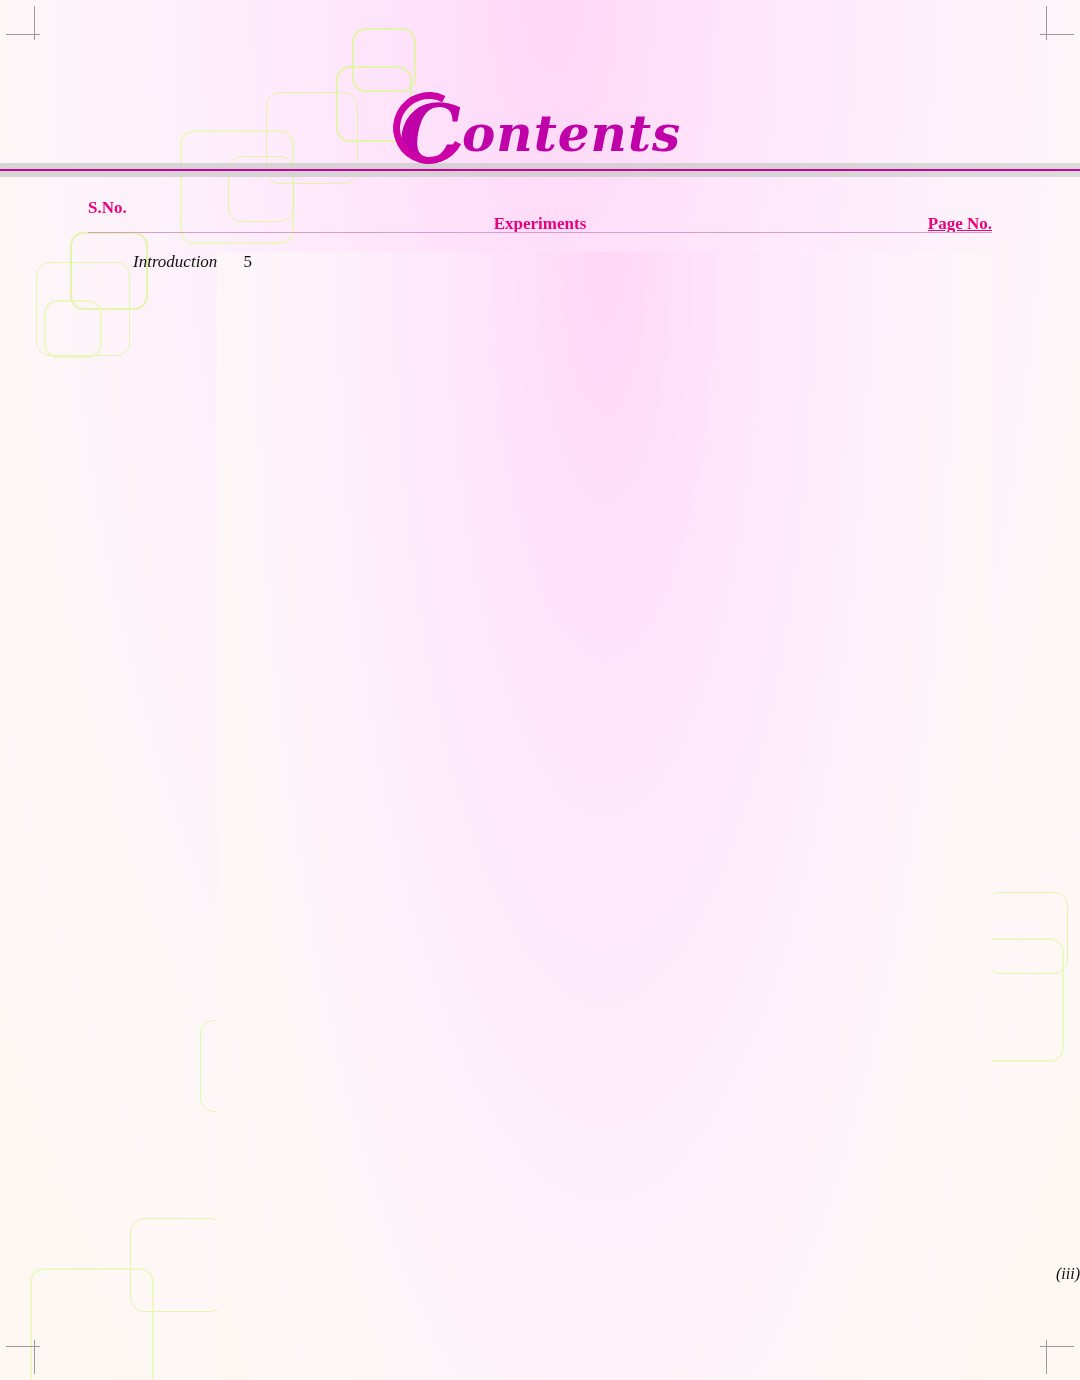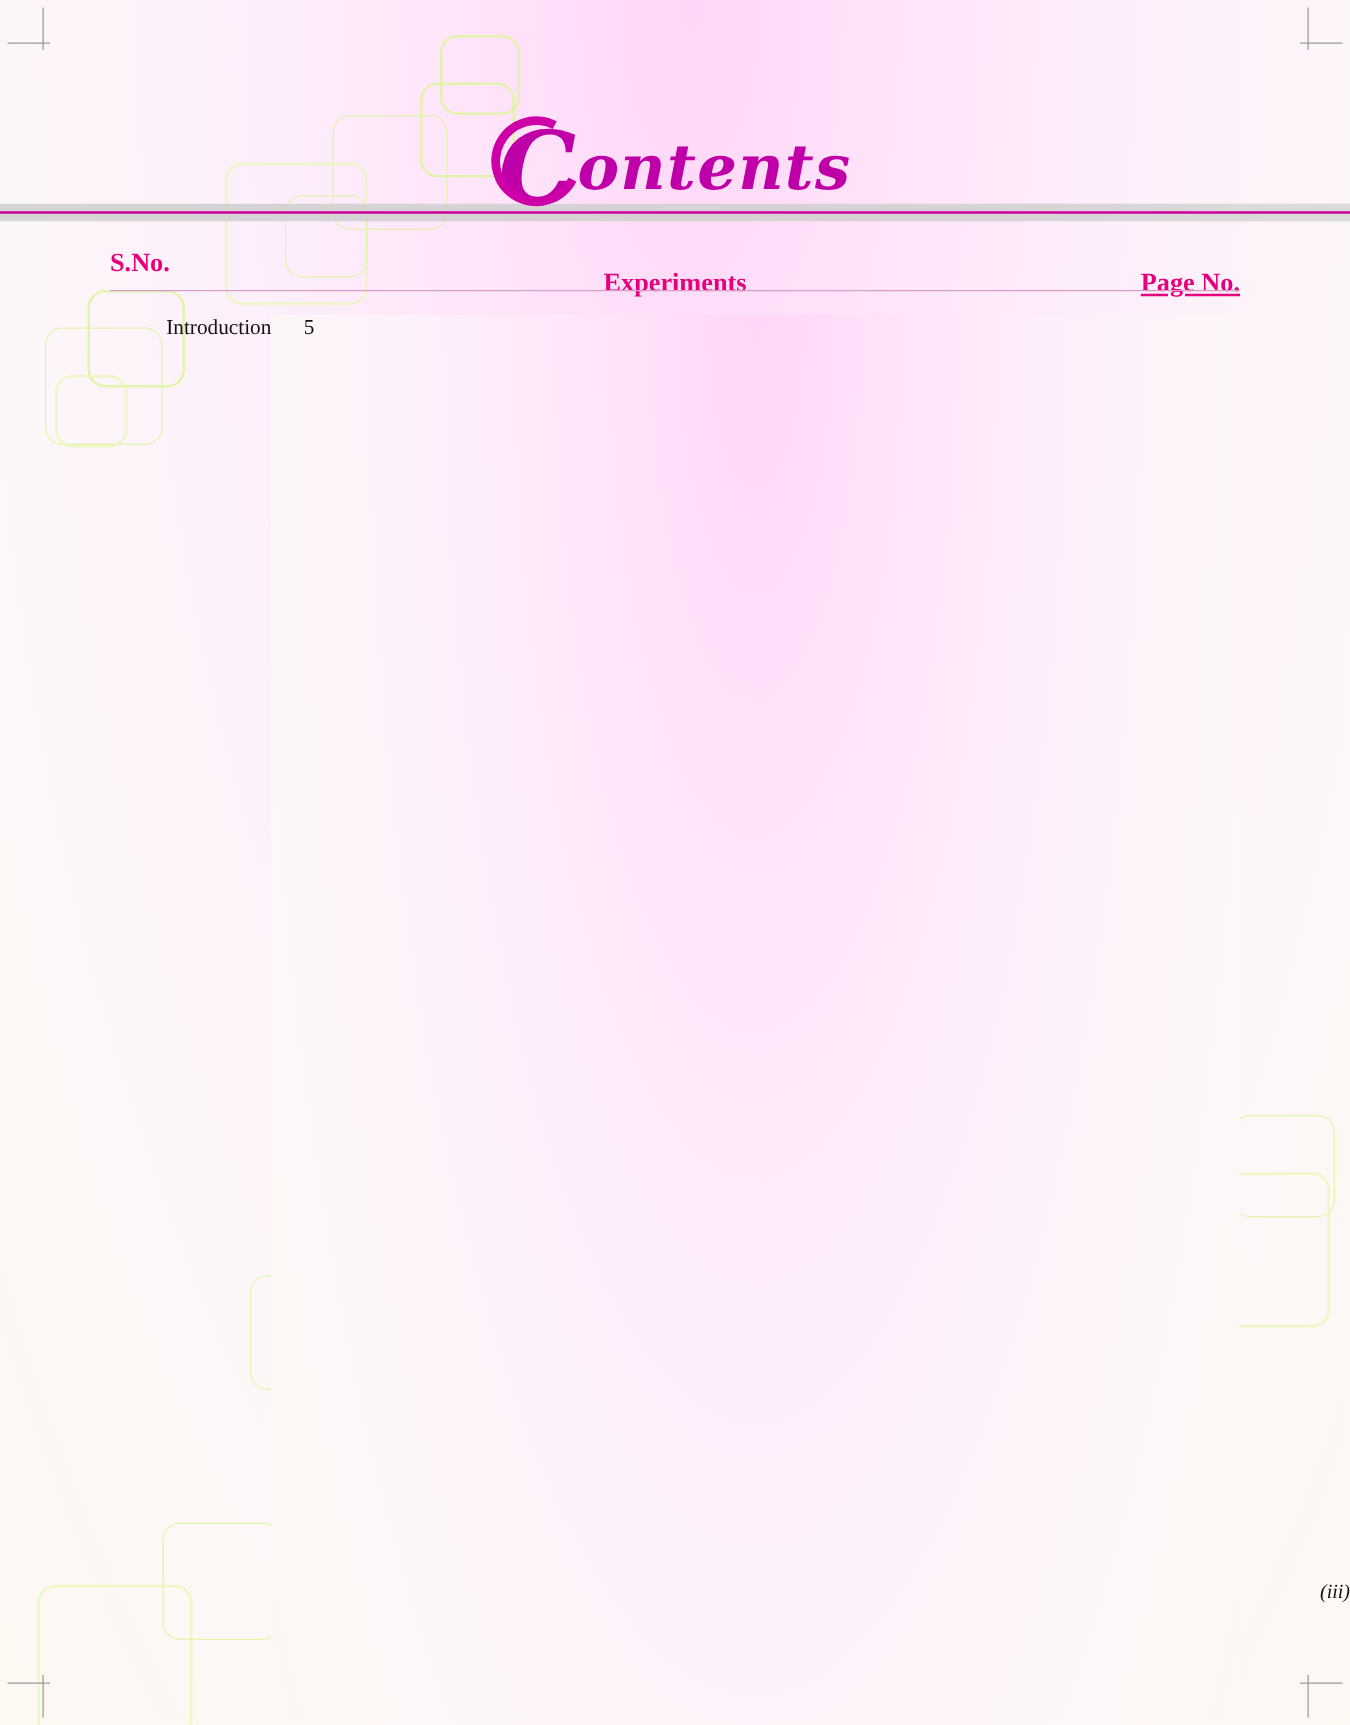--- a/index.html
+++ b/index.html
@@ -97,21 +97,21 @@
 
   
   .tbl-head {
     position: absolute;
     left: 88px;
     top: 198px;
     width: 904px;
     height: 34px;
     color: #e6007e;
     font-weight: bold;
-    font-size: 21px;
+    font-size: 17px;
   }
   .tbl-head .sno { position: absolute; left: 0; top: 0; }
   .tbl-head .exp { position: absolute; left: 0; width: 904px; text-align: center; top: 16px; }
   .tbl-head .pg  { position: absolute; right: 0; top: 16px; text-decoration: underline; }
   .head-rule {
     position: absolute;
     left: 88px;
     top: 232px;
     width: 904px;
     height: 1px;
@@ -125,21 +125,21 @@
     width: 904px;
   }
 
   .intro-row {
     display: flex;
     align-items: baseline;
     font-size: 17px;
     color: #111;
     padding: 6px 0 0 0;
   }
-  .intro-row .label { padding-left: 45px; white-space: nowrap; }
+  .intro-row .label { padding-left: 45px; white-space: nowrap; font-style: italic; }
 
   .folio {
     position: absolute;
     left: 0;
     top: 1265px;
     width: 1080px;
     text-align: right;
     font-size: 16px;
     font-style: italic;
     color: #111;

